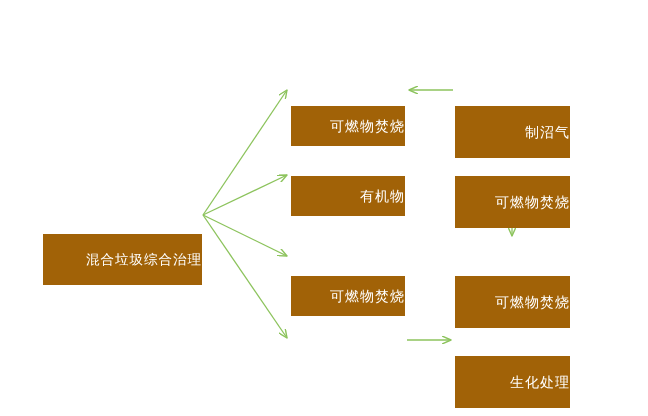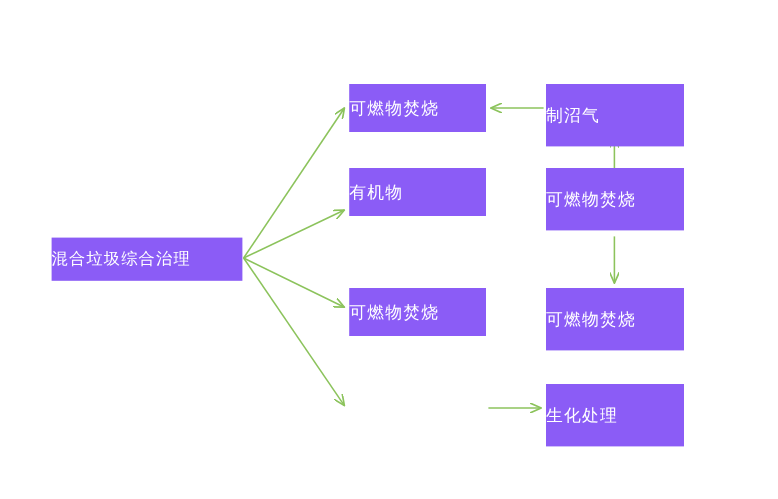--- a/index.html
+++ b/index.html
@@ -23,36 +23,37 @@
     position: absolute;
     left: 0;
     top: 0;
     width: 648px;
     height: 416px;
     pointer-events: none;
   }
   .node {
     position: absolute;
     box-sizing: border-box;
-    background: #8b5cf6;
+    background: #a16207;
     color: #ffffff;
     display: flex;
     align-items: center;
-    justify-content: flex-start;
+    justify-content: flex-end;
     font-size: 14px;
     letter-spacing: 1px;
     line-height: 1;
     white-space: nowrap;
     user-select: none;
+    margin-top: 36px;
   }
   .node-root {
     left: 43px;
     top: 198px;
     width: 159px;
-    height: 36px;
+    height: 51px;
     font-size: 13.5px;
   }
   .node-mid {
     left: 291px;
     width: 114px;
     height: 40px;
   }
   .node-right {
     left: 455px;
     width: 115px;

